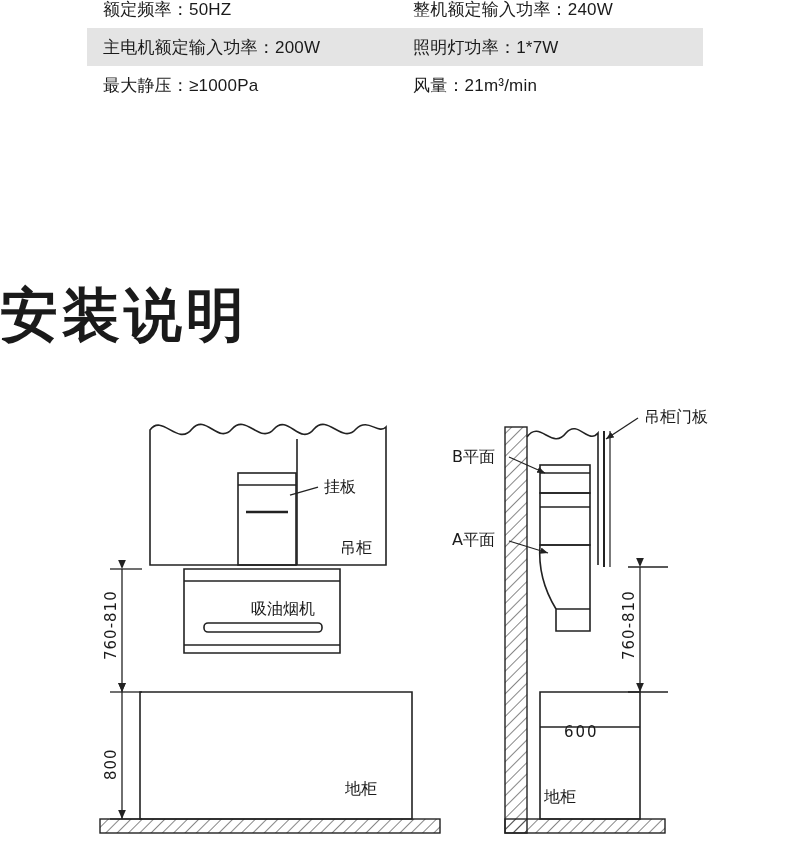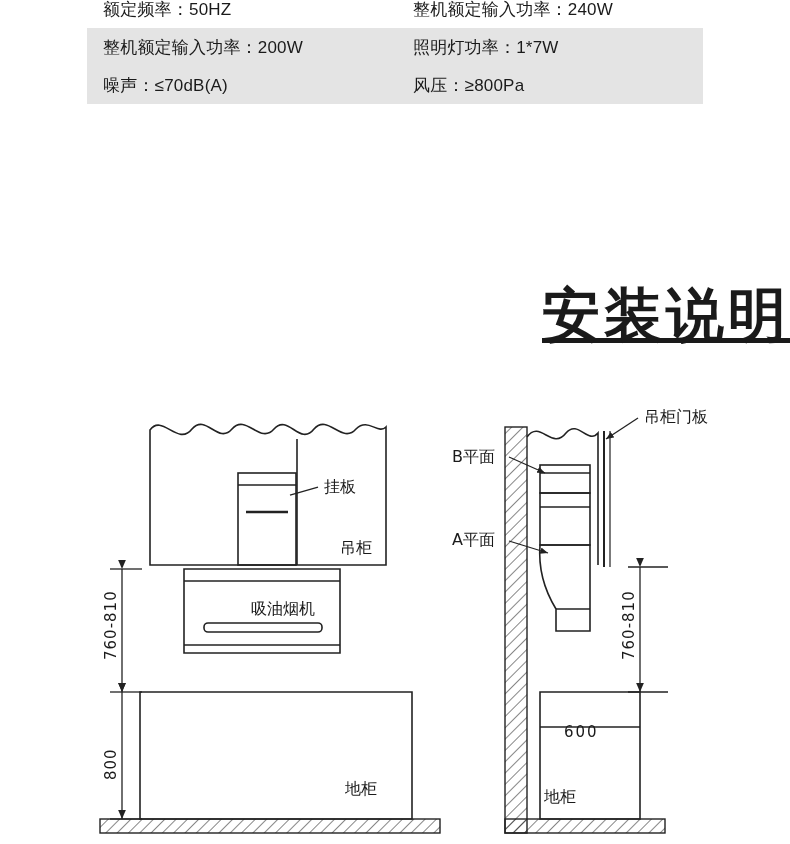--- a/index.html
+++ b/index.html
@@ -29,52 +29,51 @@
   }
   .spec-table tr.alt td{background:#e4e4e4;}
   .spec-table tr.plain td{background:#ffffff;}
   .spec-table td.col2{padding-left:18px;}
 
   
   .section-title{
     position:absolute;
     left:0;right:0;
     top:277px;
-    text-align:right;
+    text-align:left;
     font-size:58px;
     font-weight:bold;
     letter-spacing:4px;
     font-family:"DejaVu Sans","Liberation Sans",sans-serif;
-    text-decoration:underline;
   }
 
   
   .diagram{
     position:absolute;
     left:0; top:395px;
     width:790px; height:449px;
   }
   .diagram svg{display:block;}
 </style>
 </head>
 <body>
 
 <table class="spec-table">
   <tbody>
     <tr class="plain">
       <td>额定频率：50HZ</td>
       <td class="col2">整机额定输入功率：240W</td>
     </tr>
     <tr class="alt">
-      <td>整机额定输入功率：200W</td>
+      <td>主电机额定输入功率：200W</td>
       <td class="col2">照明灯功率：1*7W</td>
     </tr>
-    <tr class="alt">
-      <td>噪声：≤70dB(A)</td>
-      <td class="col2">风压：≥800Pa</td>
+    <tr class="plain">
+      <td>最大静压：≥1000Pa</td>
+      <td class="col2">风量：21m³/min</td>
     </tr>
   </tbody>
 </table>
 
 <div class="section-title">安装说明</div>
 
 <div class="diagram">
   <svg width="790" height="449" viewBox="0 0 790 449" xmlns="http://www.w3.org/2000/svg">
     <defs>
       <pattern id="hatch" width="8" height="8" patternUnits="userSpaceOnUse" patternTransform="rotate(45)">

